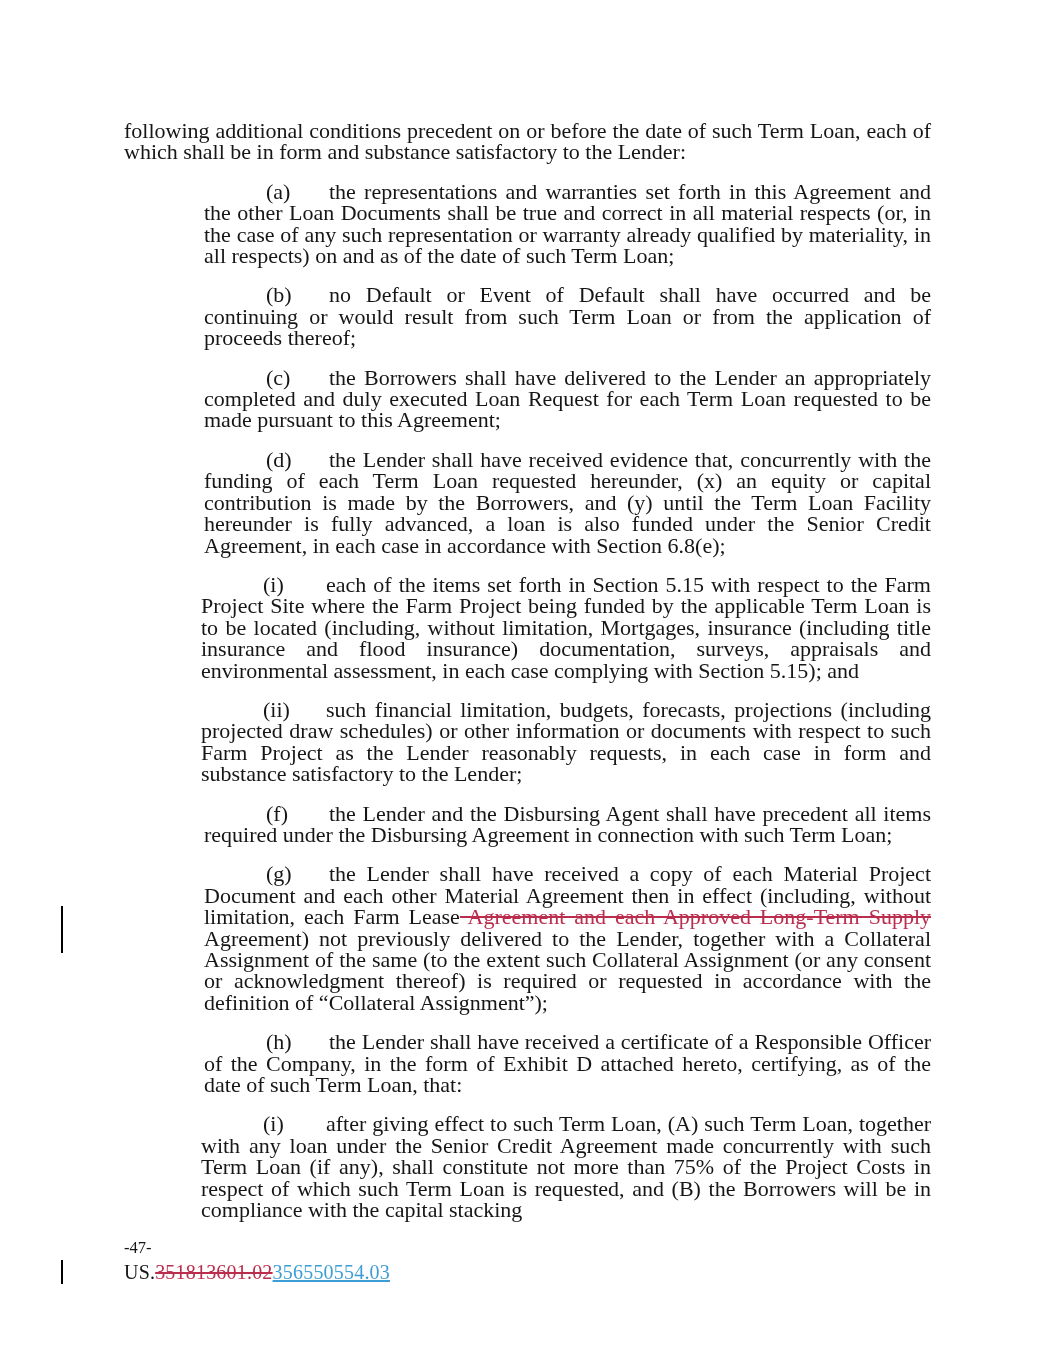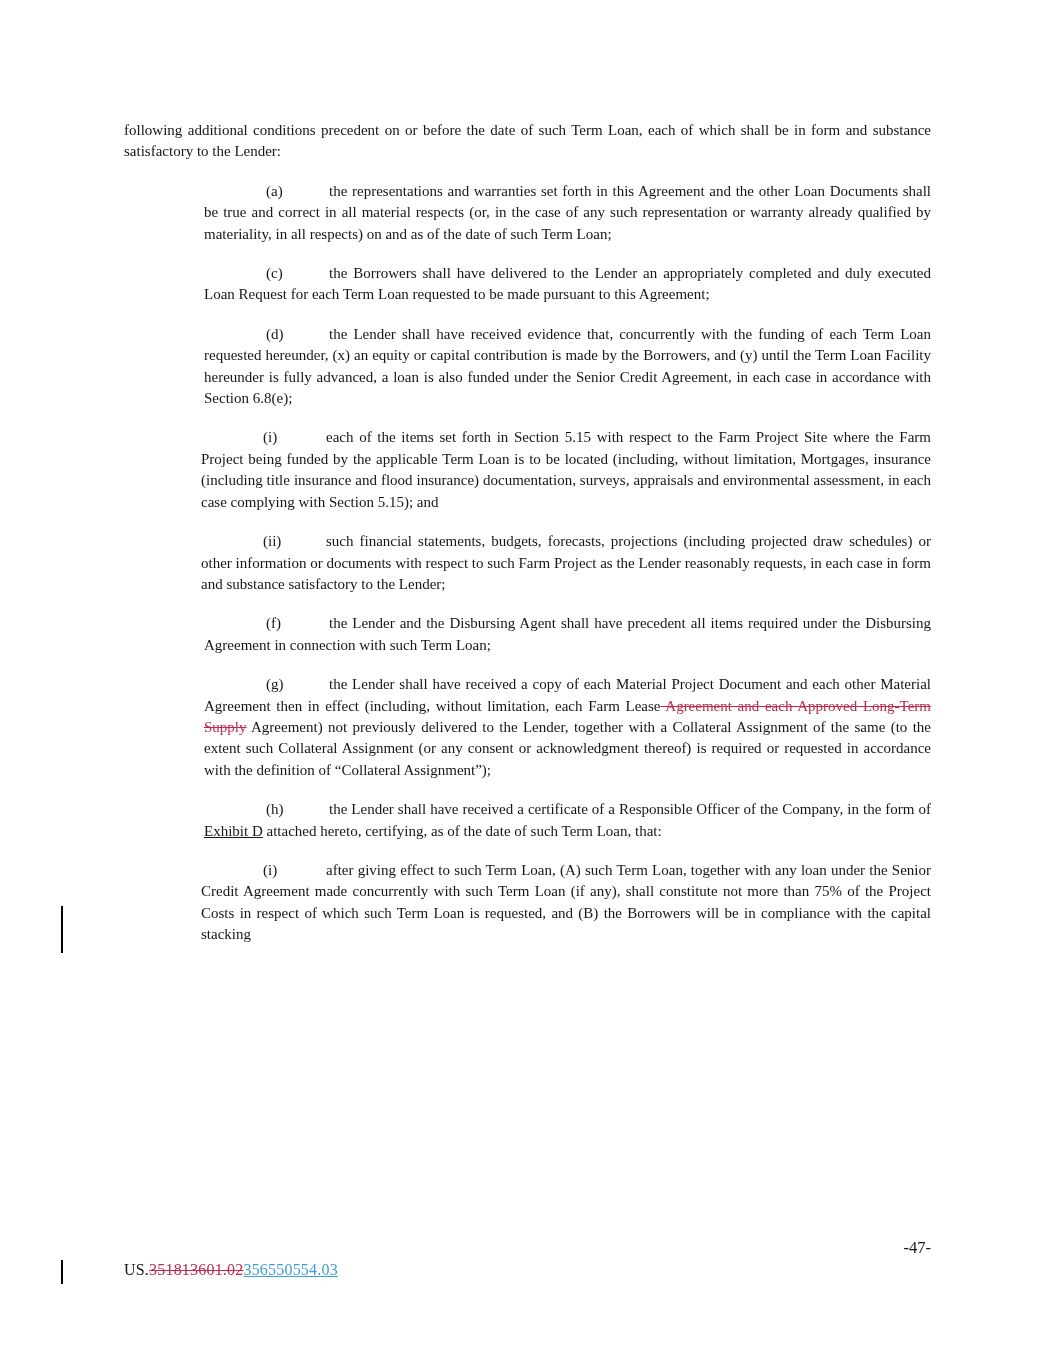--- a/index.html
+++ b/index.html
@@ -14,55 +14,55 @@
     background: #ffffff;
     font-family: "Liberation Serif", "DejaVu Serif", serif;
     color: #161616;
     overflow: hidden;
   }
   .content {
     position: absolute;
     left: 124px;
     top: 120px;
     width: 807px;
-    font-size: 15px;
+    font-size: 22px;
     line-height: 21.4px;
     text-align: justify;
   }
   .content p { margin: 0 0 18px 0; }
   p.lvl1 { margin-left: 80px; text-indent: 62px; }
   p.lvl2 { margin-left: 77px; text-indent: 62px; }
   .tag { display: inline-block; width: 63px; text-indent: 0; }
   .del {
     color: var(--del-red, #bb2d4d);
     text-decoration: line-through;
     text-decoration-color: var(--del-red, #bb2d4d);
   }
-  .u { text-decoration: underline; }
+  .u { }
   .changebar {
     position: absolute;
     left: 61px;
     width: 2px;
     background: #000000;
   }
   .changebar-g { top: 906px; height: 47px; }
   .changebar-footer { top: 1260px; height: 24px; }
   .pageno {
     position: absolute;
     left: 124px;
     top: 1238px;
     width: 807px;
-    text-align: right;
+    text-align: left;
     font-size: 16.5px;
   }
   .docid {
     position: absolute;
     left: 124px;
     top: 1261px;
-    font-size: 16px;
+    font-size: 20px;
     letter-spacing: 0.2px;
   }
   .docid .ins {
     color: var(--ins-blue, #3d9dd5);
     text-decoration: underline;
     text-decoration-color: var(--ins-blue, #3d9dd5);
   }
 </style>
 </head>
 <body>
@@ -71,29 +71,30 @@
 
   <div class="changebar changebar-g"></div>
   <div class="changebar changebar-footer"></div>
 
   <main class="content">
 
     <p>following additional conditions precedent on or before the date of such Term Loan, each of which shall be in form and substance satisfactory to the Lender:</p>
 
     <p class="lvl1"><span class="tag">(a)</span><span>the representations and warranties set forth in this Agreement and the other Loan Documents shall be true and correct in all material respects (or, in the case of any such representation or warranty already qualified by materiality, in all respects) on and as of the date of such Term Loan;</span></p>
 
+    <p class="lvl1"><span class="tag">(b)</span><span>no Default or Event of Default shall have occurred and be continuing or would result from such Term Loan or from the application of proceeds thereof;</span></p>
 
     <p class="lvl1"><span class="tag">(c)</span><span>the Borrowers shall have delivered to the Lender an appropriately completed and duly executed Loan Request for each Term Loan requested to be made pursuant to this Agreement;</span></p>
 
     <p class="lvl1"><span class="tag">(d)</span><span>the Lender shall have received evidence that, concurrently with the funding of each Term Loan requested hereunder, (x) an equity or capital contribution is made by the Borrowers, and (y) until the Term Loan Facility hereunder is fully advanced, a loan is also funded under the Senior Credit Agreement, in each case in accordance with Section 6.8(e);</span></p>
 
 
     <p class="lvl2"><span class="tag">(i)</span><span>each of the items set forth in Section 5.15 with respect to the Farm Project Site where the Farm Project being funded by the applicable Term Loan is to be located (including, without limitation, Mortgages, insurance (including title insurance and flood insurance) documentation, surveys, appraisals and environmental assessment, in each case complying with Section 5.15); and</span></p>
 
-    <p class="lvl2"><span class="tag">(ii)</span><span>such financial statements, budgets, forecasts, projections (including projected draw schedules) or other information or documents with respect to such Farm Project as the Lender reasonably requests, in each case in form and substance satisfactory to the Lender;</span></p>
+    <p class="lvl2"><span class="tag">(ii)</span><span>such financial limitation, budgets, forecasts, projections (including projected draw schedules) or other information or documents with respect to such Farm Project as the Lender reasonably requests, in each case in form and substance satisfactory to the Lender;</span></p>
 
     <p class="lvl1"><span class="tag">(f)</span><span>the Lender and the Disbursing Agent shall have precedent all items required under the Disbursing Agreement in connection with such Term Loan;</span></p>
 
     <p class="lvl1"><span class="tag">(g)</span><span>the Lender shall have received a copy of each Material Project Document and each other Material Agreement then in effect (including, without limitation, each Farm Lease</span><span class="del"> Agreement and each Approved Long-Term Supply</span><span> Agreement) not previously delivered to the Lender, together with a Collateral Assignment of the same (to the extent such Collateral Assignment (or any consent or acknowledgment thereof) is required or requested in accordance with the definition of “Collateral Assignment”);</span></p>
 
     <p class="lvl1"><span class="tag">(h)</span><span>the Lender shall have received a certificate of a Responsible Officer of the Company, in the form of </span><span class="u">Exhibit D</span><span> attached hereto, certifying, as of the date of such Term Loan, that:</span></p>
 
     <p class="lvl2"><span class="tag">(i)</span><span>after giving effect to such Term Loan, (A) such Term Loan, together with any loan under the Senior Credit Agreement made concurrently with such Term Loan (if any), shall constitute not more than 75% of the Project Costs in respect of which such Term Loan is requested, and (B) the Borrowers will be in compliance with the capital stacking</span></p>
 
   </main>

